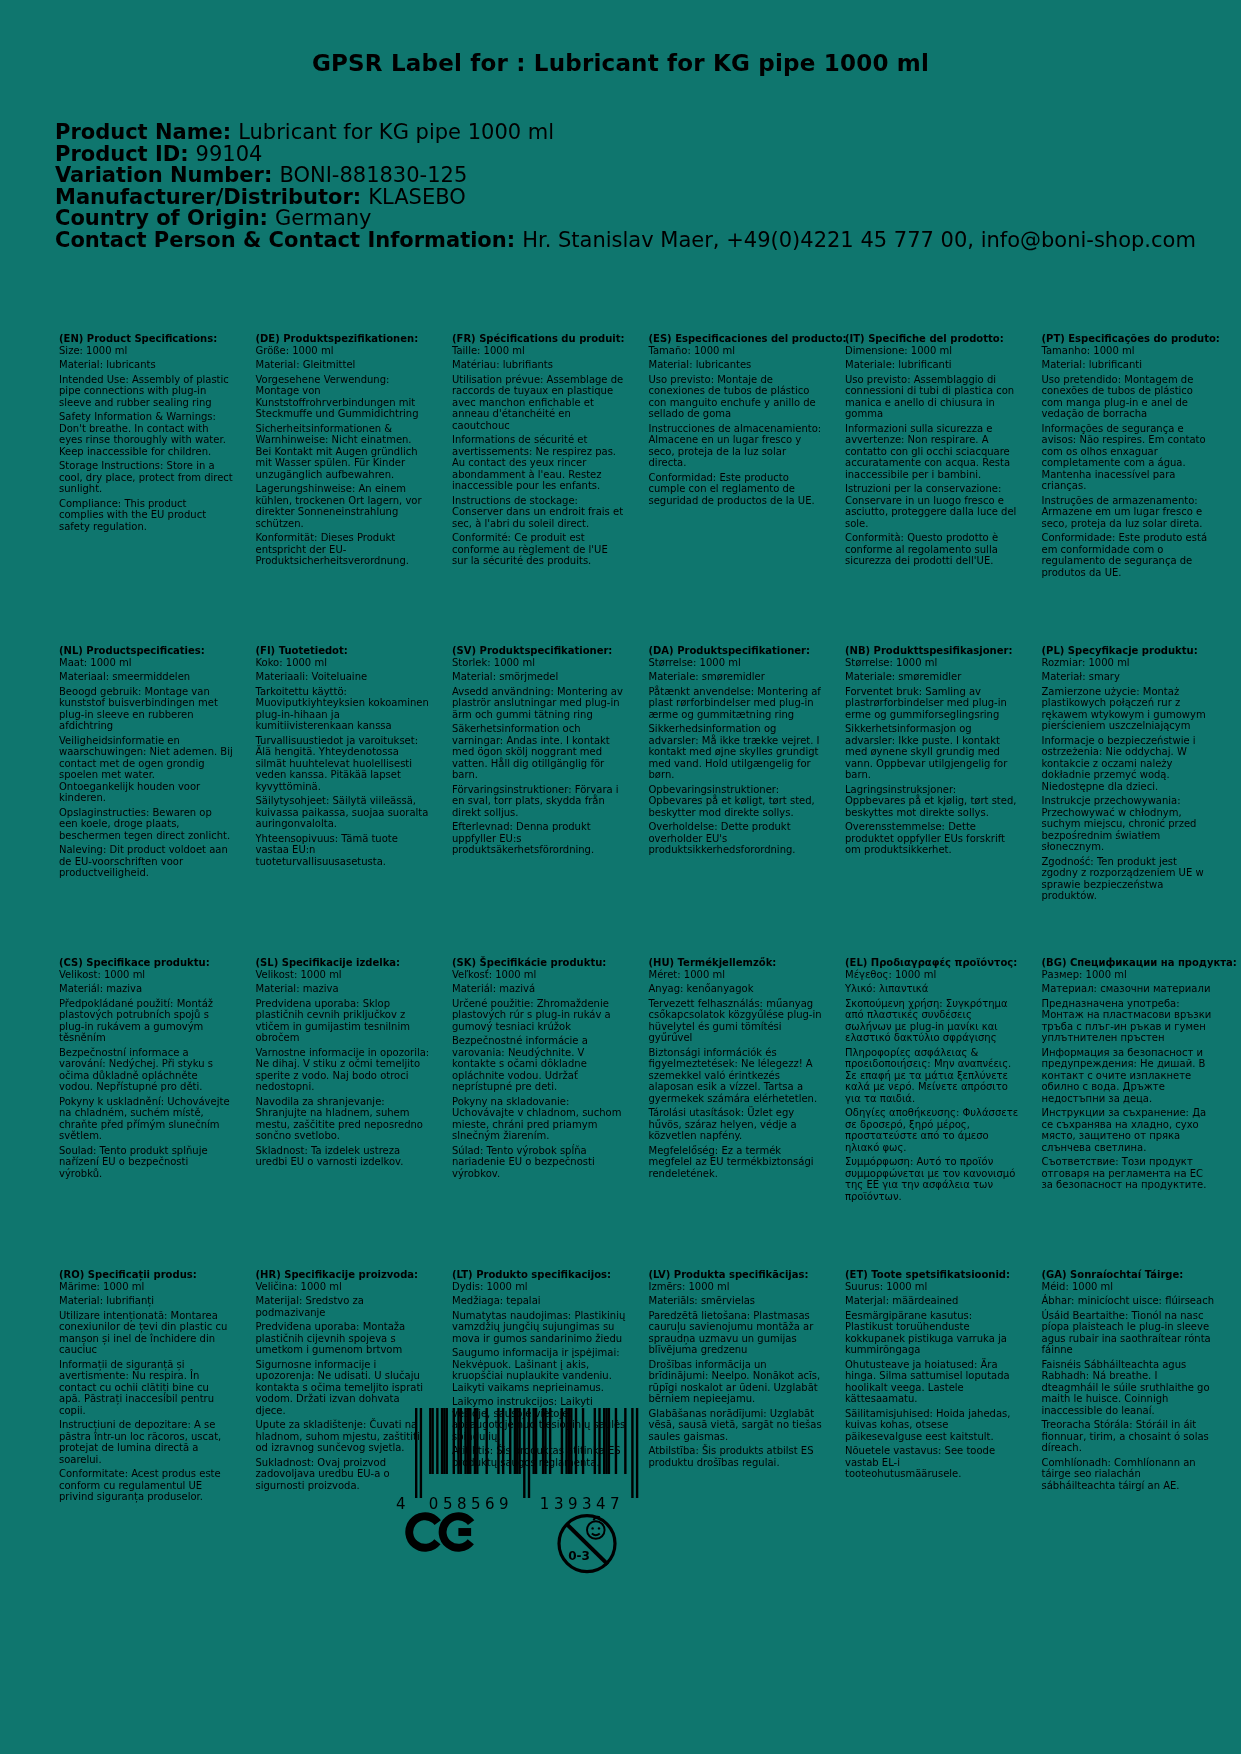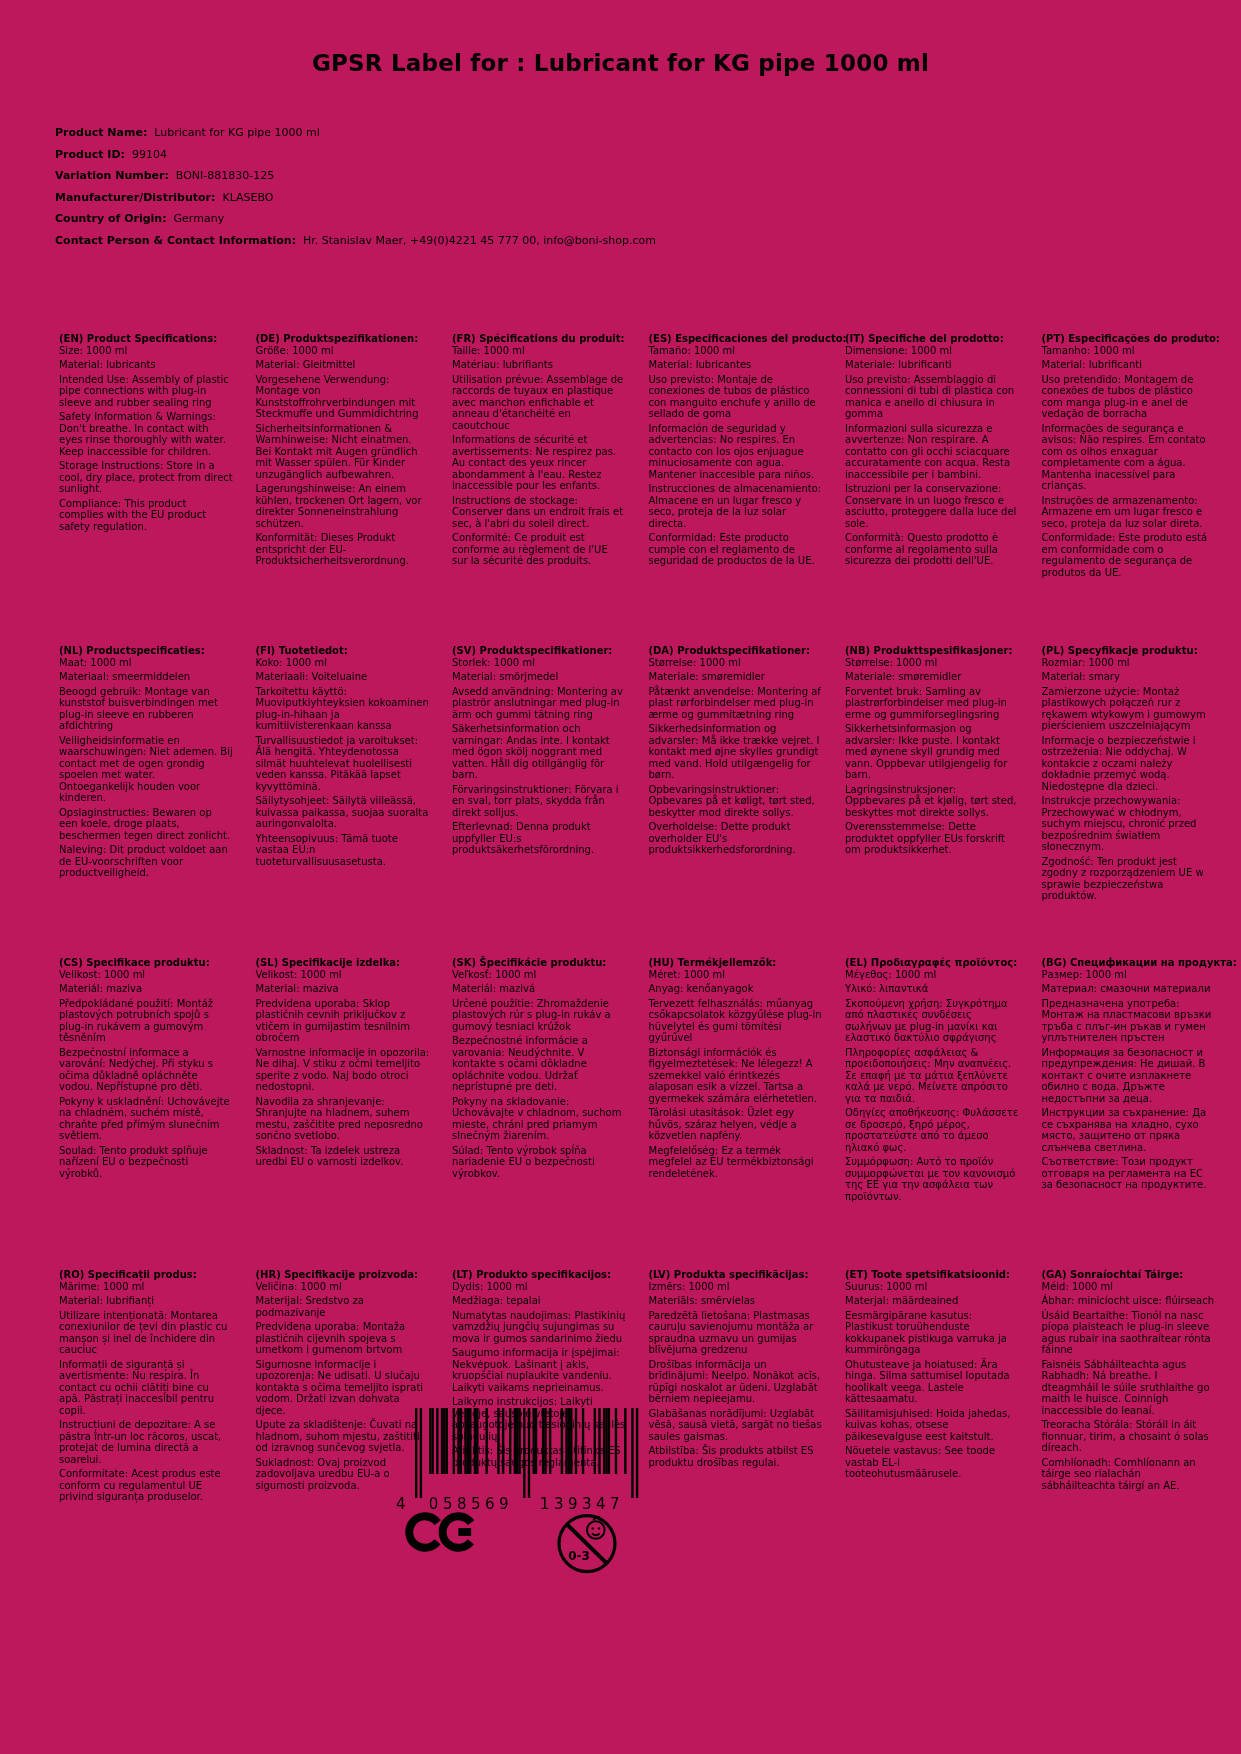--- a/index.html
+++ b/index.html
@@ -1,26 +1,26 @@
 <!DOCTYPE html>
 <html><head>
 <meta charset="utf-8">
 <style>
   html,body { margin:0; padding:0; background:#e8e8e8; }
   .page {
     position:relative; width:1241px; height:1754px; margin:0 auto;
-    background:#be185d; color:#000;
+    background:#0f766e; color:#000;
     font-family:"DejaVu Sans","Liberation Sans",sans-serif;
     overflow:hidden;
   }
   .title {
     position:absolute; top:50px; left:0; width:100%;
     text-align:center; font-size:23px; font-weight:bold; letter-spacing:0.2px;
   }
-  .product-info { position:absolute; top:122px; left:55px; font-size:11px; line-height:21.5px; }
+  .product-info { position:absolute; top:122px; left:55px; font-size:21px; line-height:21.5px; }
   .info-row { white-space:nowrap; }
   .info-label { font-weight:bold; }
   .info-value { margin-left:7px; }
   .grid {
     position:absolute; top:313px; left:59px;
     display:grid; grid-template-columns:repeat(6,174px);
     column-gap:22.5px; grid-auto-rows:312px;
   }
   .block { font-size:10px; line-height:11.5px;margin-top:20px; }
   .block-header { font-weight:bold; white-space:nowrap; }
@@ -76,21 +76,20 @@
         <div class="para">Utilisation prévue: Assemblage de raccords de tuyaux en plastique avec manchon enfichable et anneau d'étanchéité en caoutchouc</div>
         <div class="para">Informations de sécurité et avertissements: Ne respirez pas. Au contact des yeux rincer abondamment à l'eau. Restez inaccessible pour les enfants.</div>
         <div class="para">Instructions de stockage: Conserver dans un endroit frais et sec, à l'abri du soleil direct.</div>
         <div class="para">Conformité: Ce produit est conforme au règlement de l'UE sur la sécurité des produits.</div>
       </div>
       <div class="block">
         <div class="block-header">(ES) Especificaciones del producto:</div>
         <div class="para">Tamaño: 1000 ml</div>
         <div class="para">Material: lubricantes</div>
         <div class="para">Uso previsto: Montaje de conexiones de tubos de plástico con manguito enchufe y anillo de sellado de goma</div>
-        <div class="para">Información de seguridad y advertencias: No respires. En contacto con los ojos enjuague minuciosamente con agua. Mantener inaccesible para niños.</div>
         <div class="para">Instrucciones de almacenamiento: Almacene en un lugar fresco y seco, proteja de la luz solar directa.</div>
         <div class="para">Conformidad: Este producto cumple con el reglamento de seguridad de productos de la UE.</div>
       </div>
       <div class="block">
         <div class="block-header">(IT) Specifiche del prodotto:</div>
         <div class="para">Dimensione: 1000 ml</div>
         <div class="para">Materiale: lubrificanti</div>
         <div class="para">Uso previsto: Assemblaggio di connessioni di tubi di plastica con manica e anello di chiusura in gomma</div>
         <div class="para">Informazioni sulla sicurezza e avvertenze: Non respirare. A contatto con gli occhi sciacquare accuratamente con acqua. Resta inaccessibile per i bambini.</div>
         <div class="para">Istruzioni per la conservazione: Conservare in un luogo fresco e asciutto, proteggere dalla luce del sole.</div>

